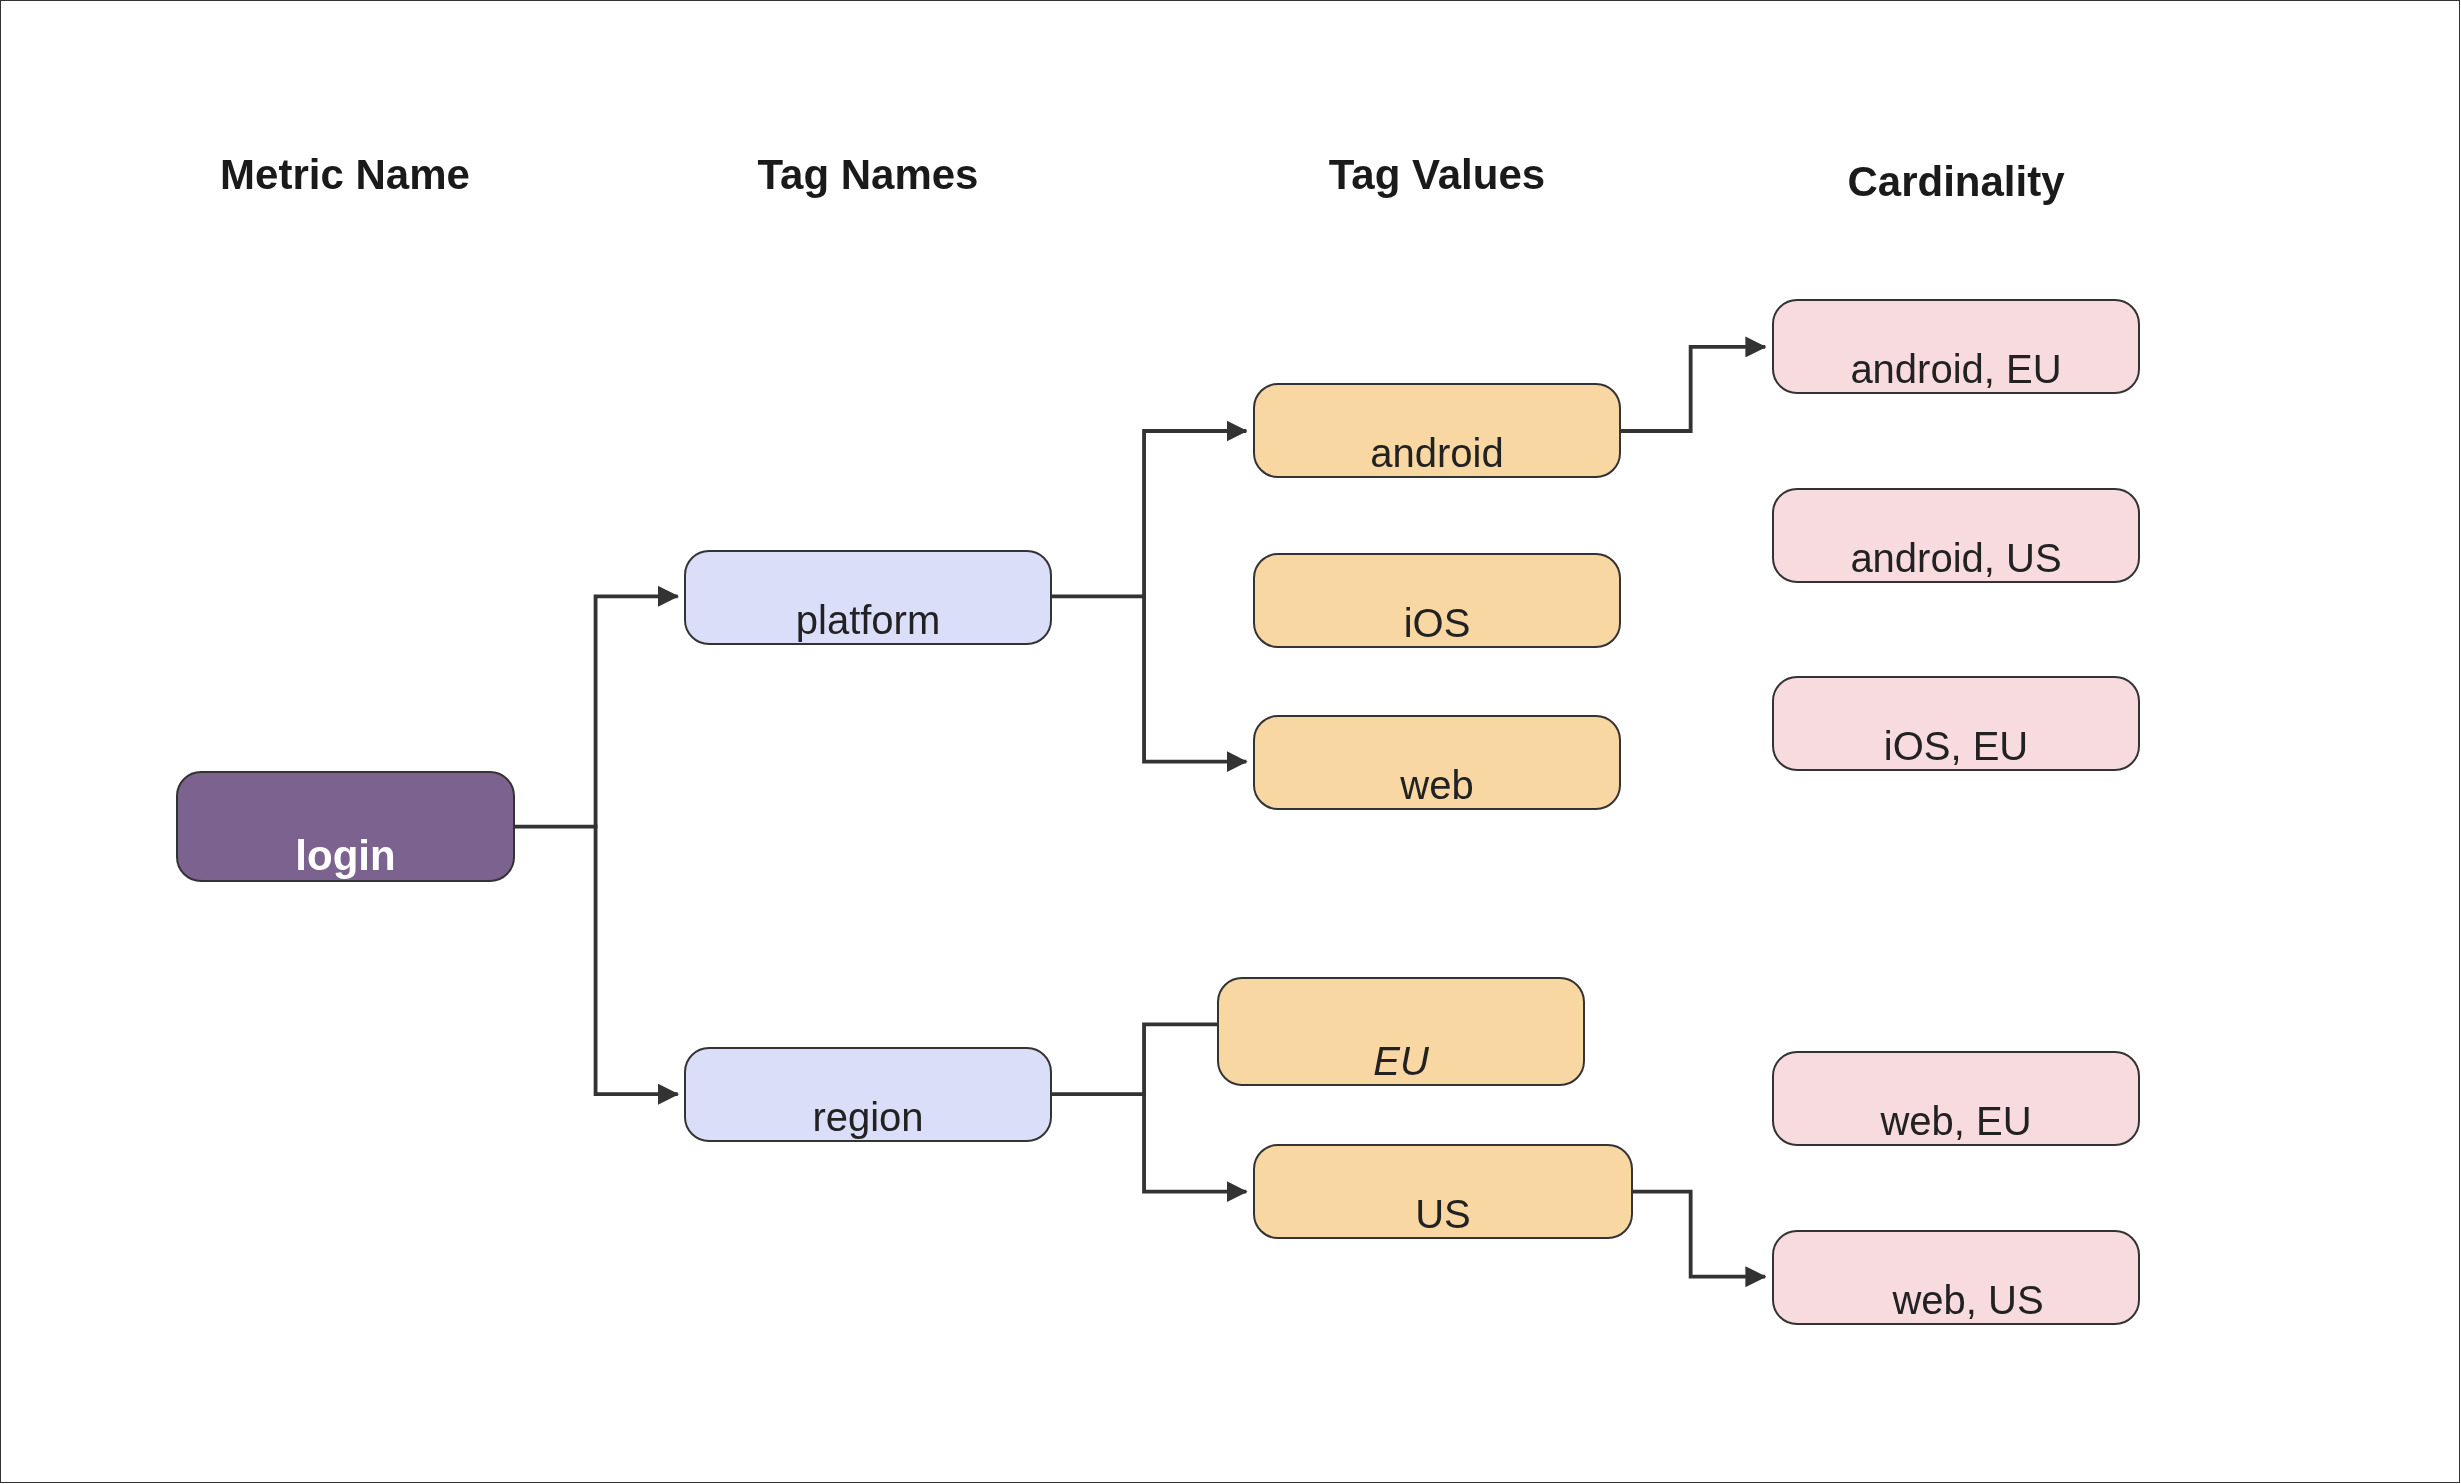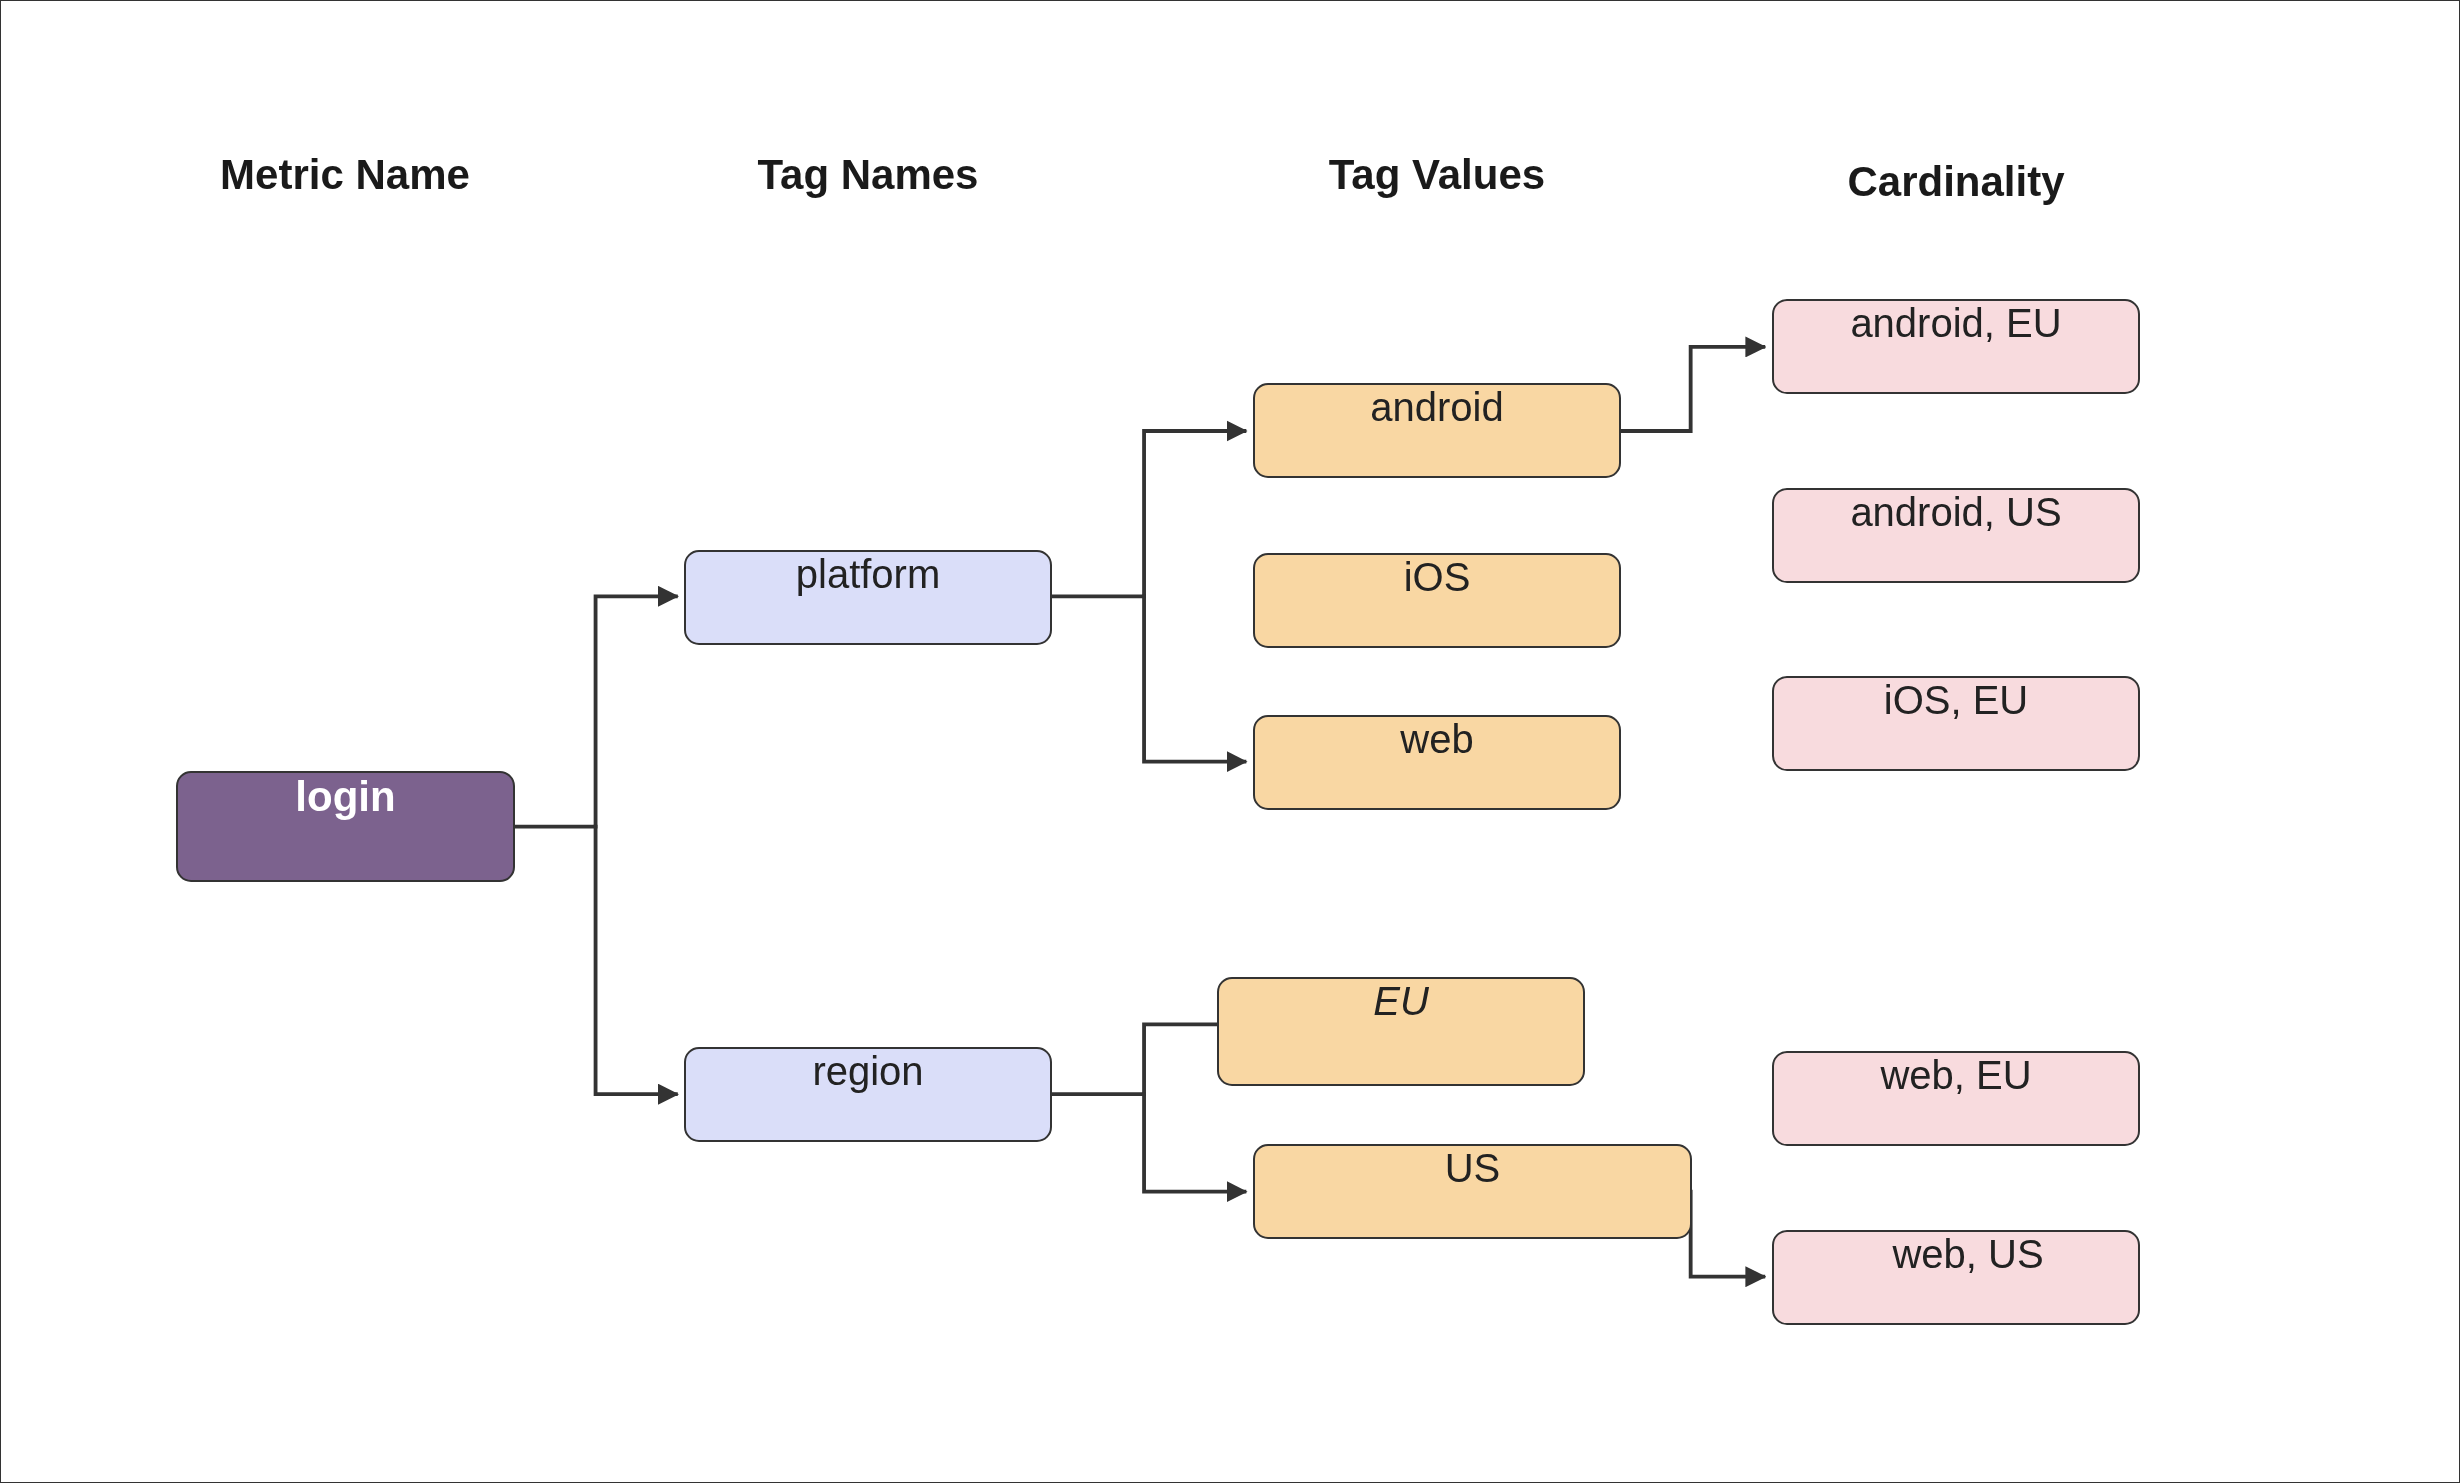--- a/index.html
+++ b/index.html
@@ -34,24 +34,24 @@
   .edge {
     fill: none;
     stroke: #333333;
     stroke-width: 4;
     stroke-linecap: square;
     stroke-linejoin: miter;
   }
   .node {
     position: absolute;
     display: flex;
-    align-items: flex-start;
+    align-items: flex-end;
     justify-content: center;
     border: 2.4px solid #333333;
-    border-radius: 15px;
+    border-radius: 25px;
     box-sizing: border-box;
     font-size: 40px;
     color: #222222;
     white-space: nowrap;
   }
   .node-metric {
     background: #7c628e;
     color: #ffffff;
     font-weight: 700;
     font-size: 42px;
@@ -61,21 +61,21 @@
   .node-card     { background: #f8dbde; }
 
   
   .n-login      { left: 175px;  top: 770px;  width: 339px; height: 111px; }
   .n-platform   { left: 683px;  top: 549px;  width: 368px; height: 95px; }
   .n-region     { left: 683px;  top: 1046px; width: 368px; height: 95px; }
   .n-android    { left: 1252px; top: 382px;  width: 368px; height: 95px; }
   .n-ios        { left: 1252px; top: 552px;  width: 368px; height: 95px; }
   .n-web        { left: 1252px; top: 714px;  width: 368px; height: 95px; }
   .n-eu         { left: 1216px; top: 976px; width: 368px; height: 109px; font-style: italic; }
-  .n-us         { left: 1252px; top: 1143px; width: 439px; height: 95px; }
+  .n-us         { left: 1252px; top: 1143px; width: 380px; height: 95px; }
   .n-android-eu { left: 1771px; top: 298px;  width: 368px; height: 95px; }
   .n-android-us { left: 1771px; top: 487px;  width: 368px; height: 95px; }
   .n-ios-eu     { left: 1771px; top: 675px;  width: 368px; height: 95px; }
   .n-ios-us     { left: 1771px; top: 862px;  width: 368px; height: 95px; }
   .n-web-eu     { left: 1771px; top: 1050px; width: 368px; height: 95px; }
   .n-web-us     { left: 1771px; top: 1229px; width: 368px; height: 95px; padding-left: 24px; }
 
   .h-metric      { left: 344px;  top: 153px; }
   .h-tagnames    { left: 867px;  top: 153px; }
   .h-tagvalues   { left: 1436px; top: 153px; }

